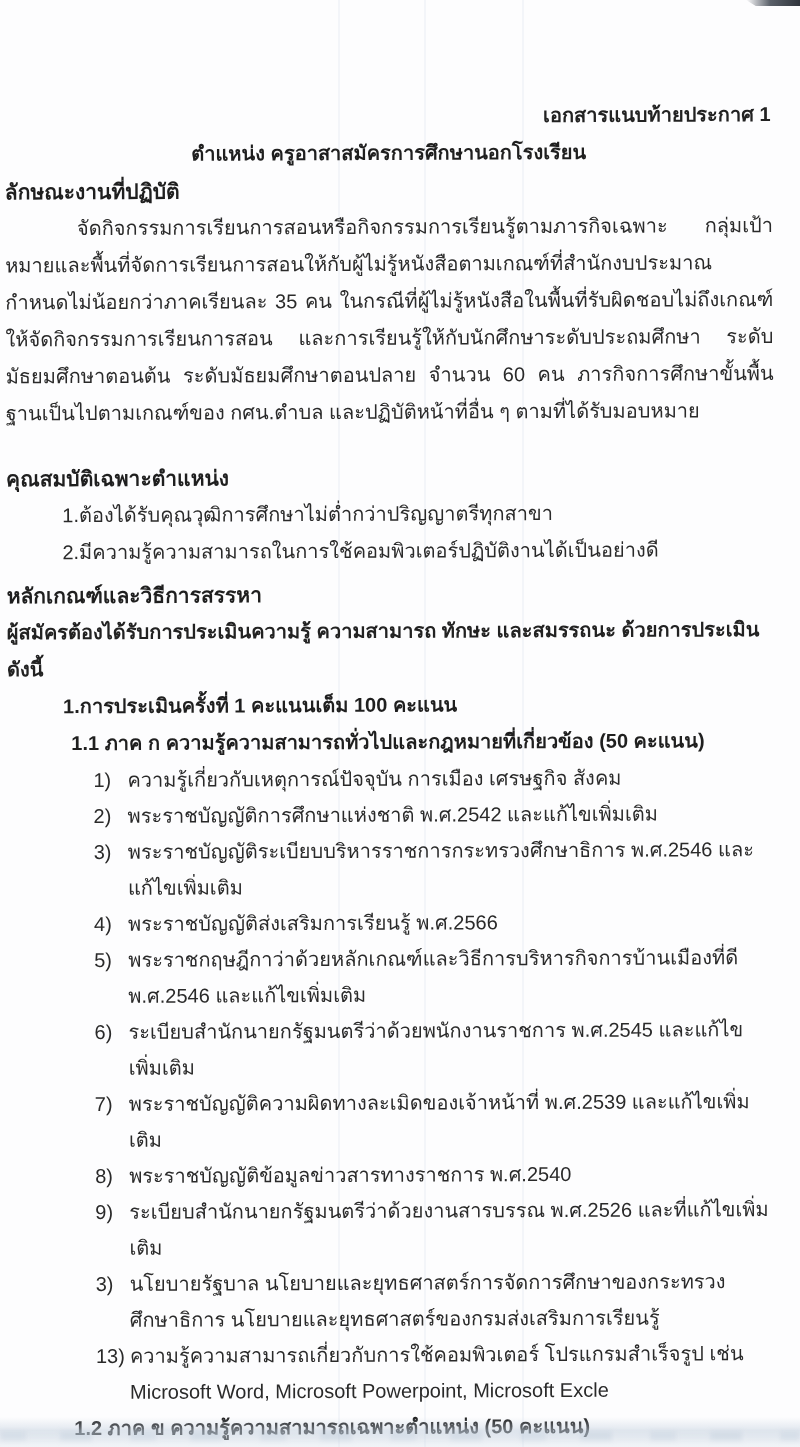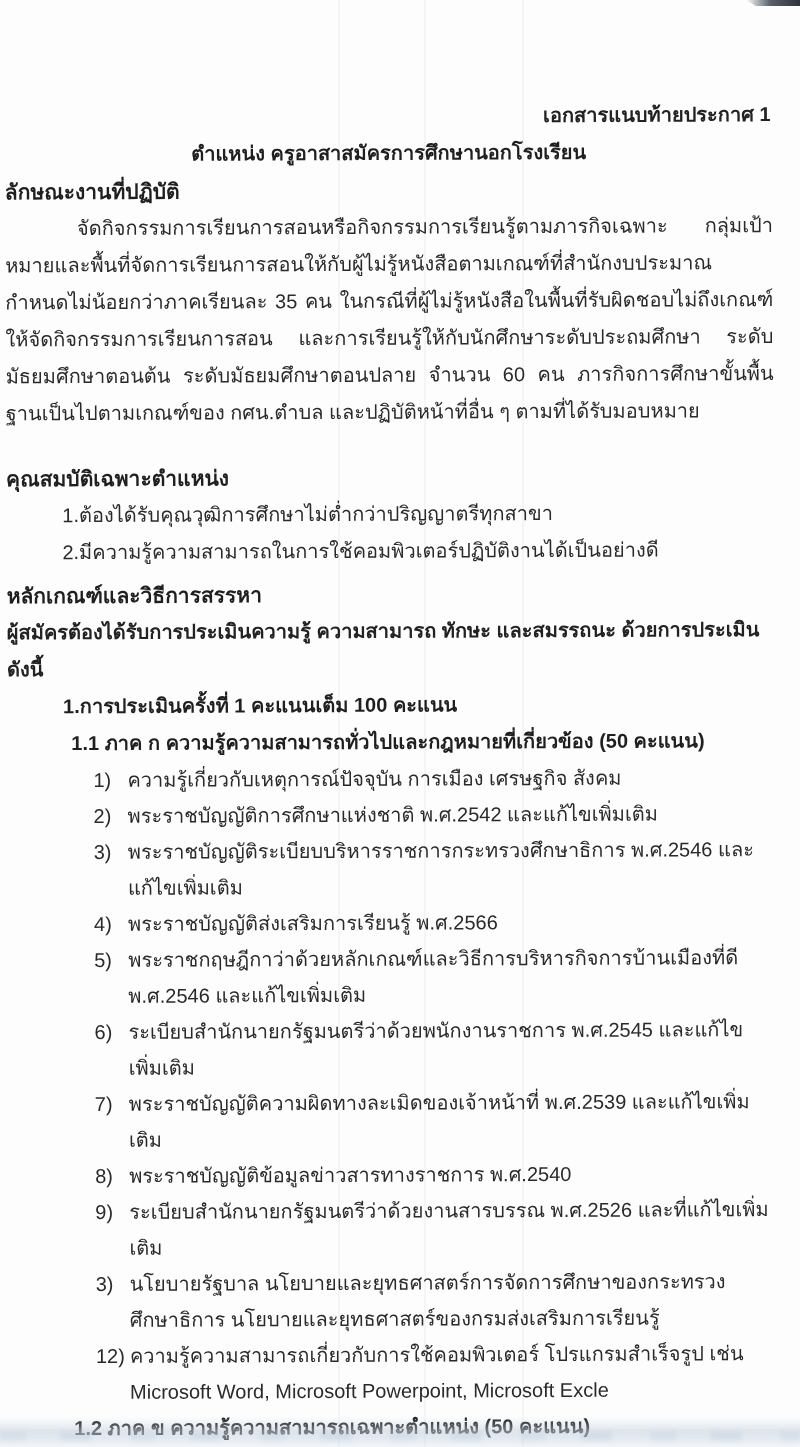--- a/index.html
+++ b/index.html
@@ -148,21 +148,21 @@
     </div>
     <div class="li">
       <span class="num">9)</span>
       <span class="txt">ระเบียบสำนักนายกรัฐมนตรีว่าด้วยงานสารบรรณ พ.ศ.2526 และที่แก้ไขเพิ่มเติม</span>
     </div>
     <div class="li">
       <span class="num">3)</span>
       <span class="txt">นโยบายรัฐบาล นโยบายและยุทธศาสตร์การจัดการศึกษาของกระทรวงศึกษาธิการ นโยบายและยุทธศาสตร์ของกรมส่งเสริมการเรียนรู้</span>
     </div>
     <div class="li">
-      <span class="num">12)</span>
+      <span class="num">13)</span>
       <span class="txt">ความรู้ความสามารถเกี่ยวกับการใช้คอมพิวเตอร์ โปรแกรมสำเร็จรูป เช่น Microsoft Word, Microsoft Powerpoint, Microsoft Excle</span>
     </div>
   </div>
 
   <div class="part-title">1.2  ภาค ข ความรู้ความสามารถเฉพาะตำแหน่ง  (50 คะแนน)</div>
   <div class="law-list">
     <div class="li">
       <span class="num">1)</span>
       <span class="txt">การจัดกิจกรรมการเรียนรู้ในชุมชน</span>
     </div>

